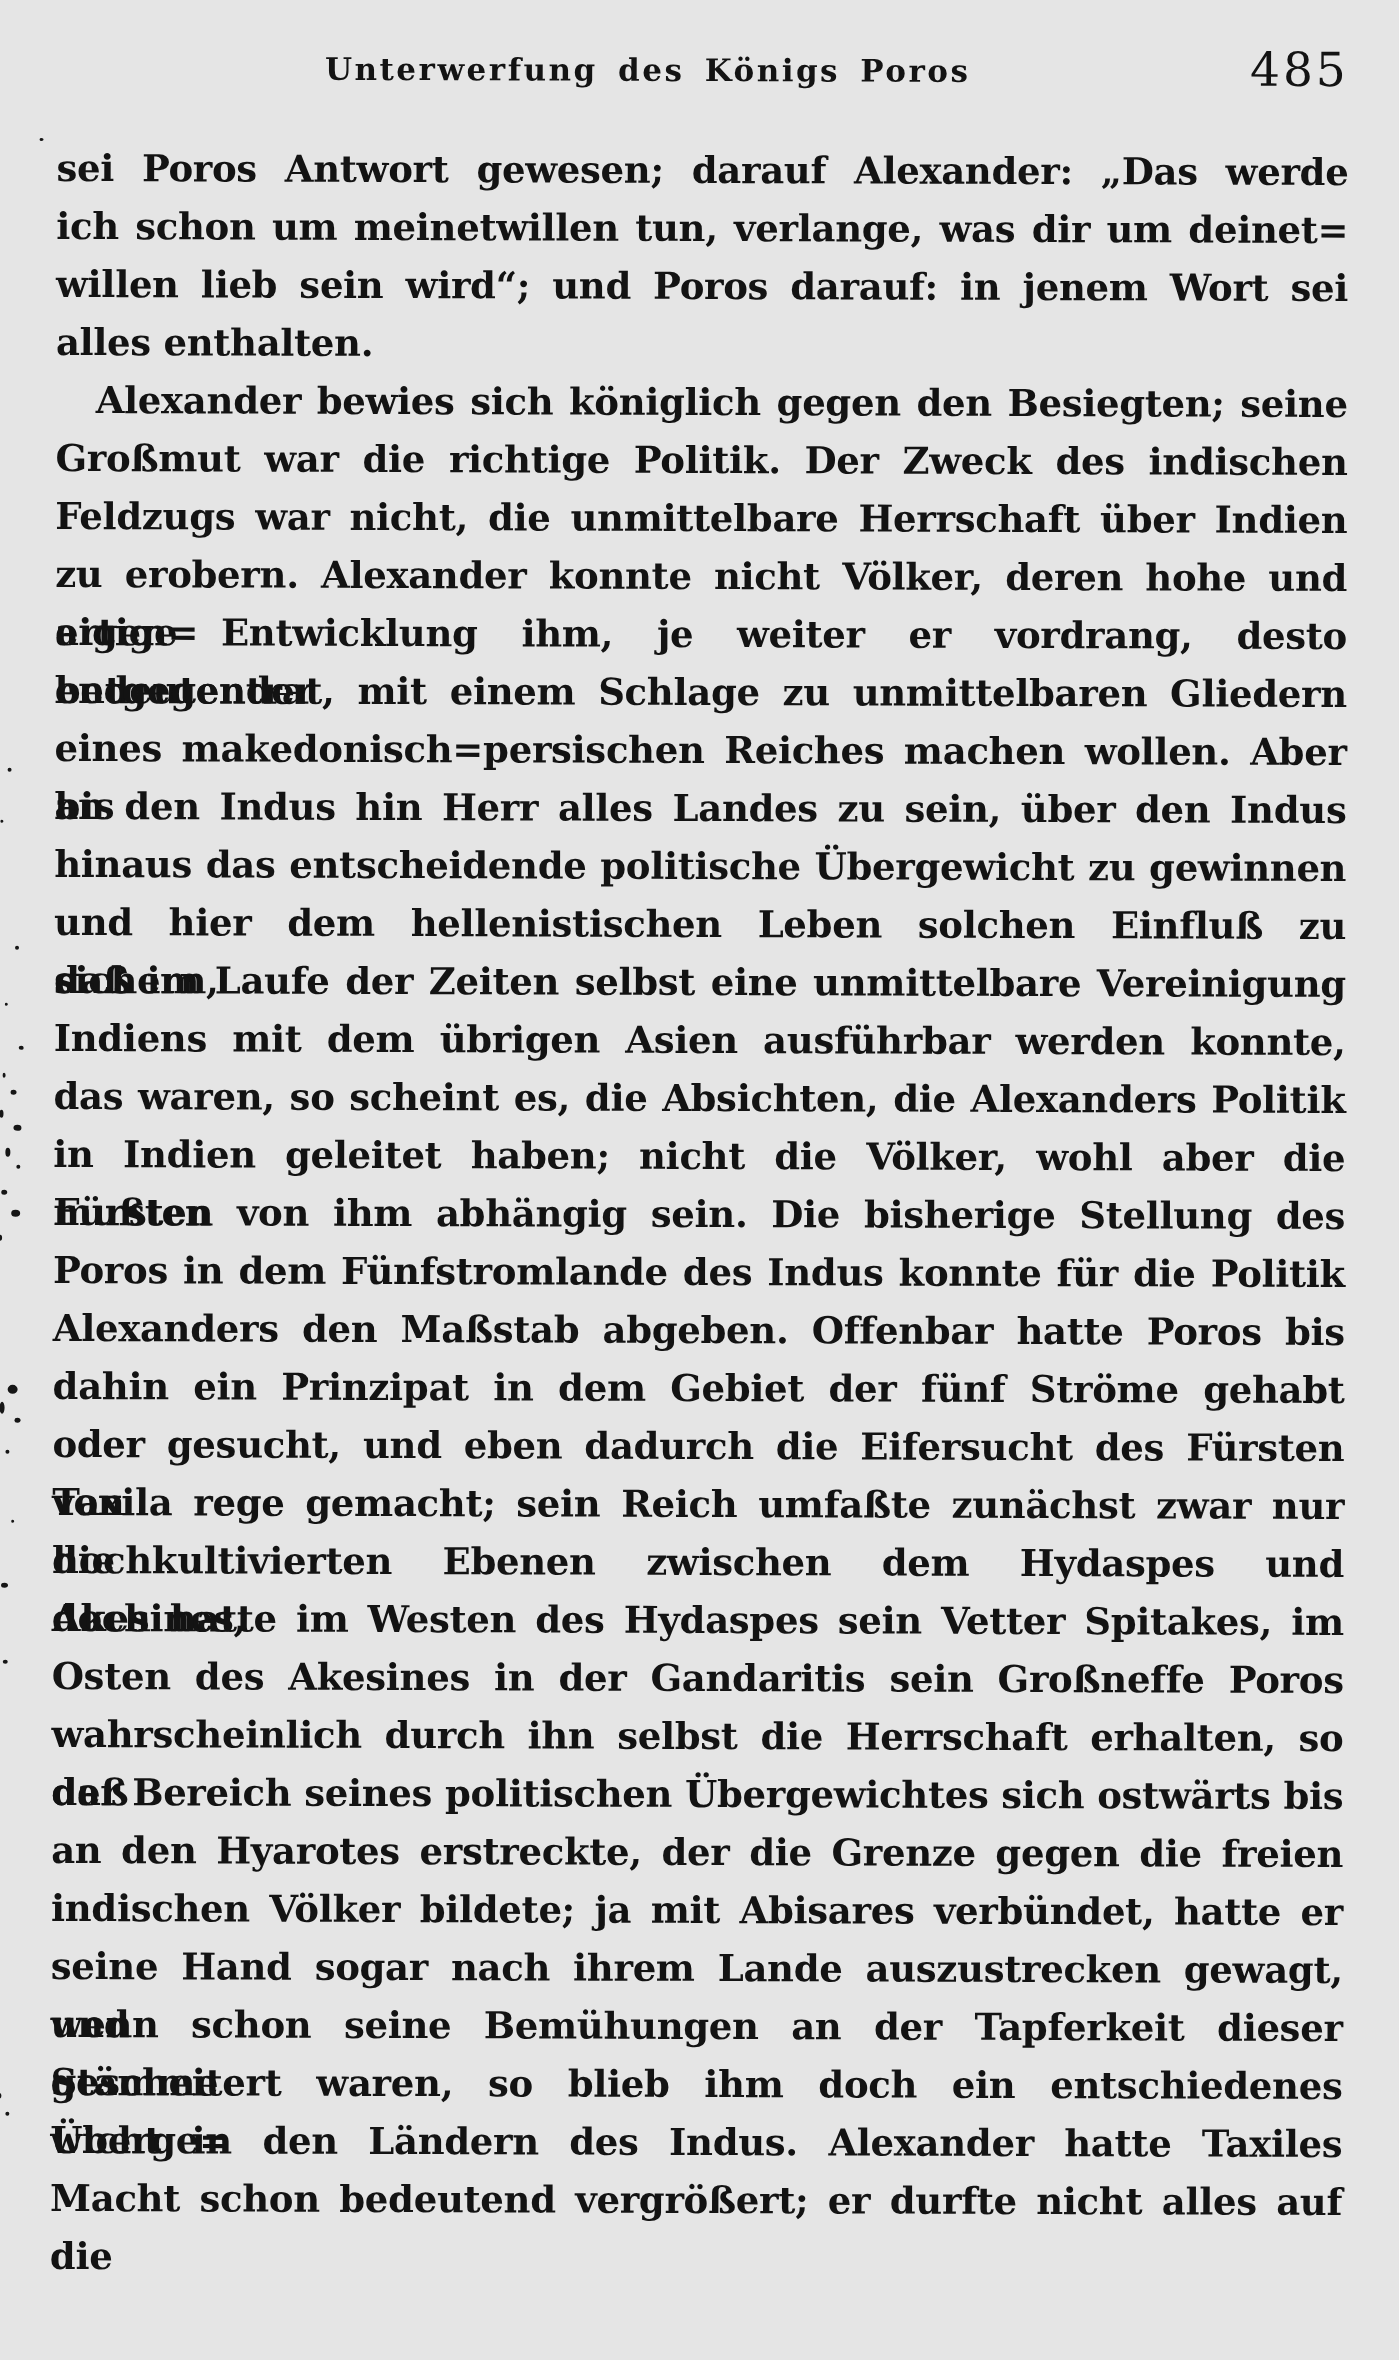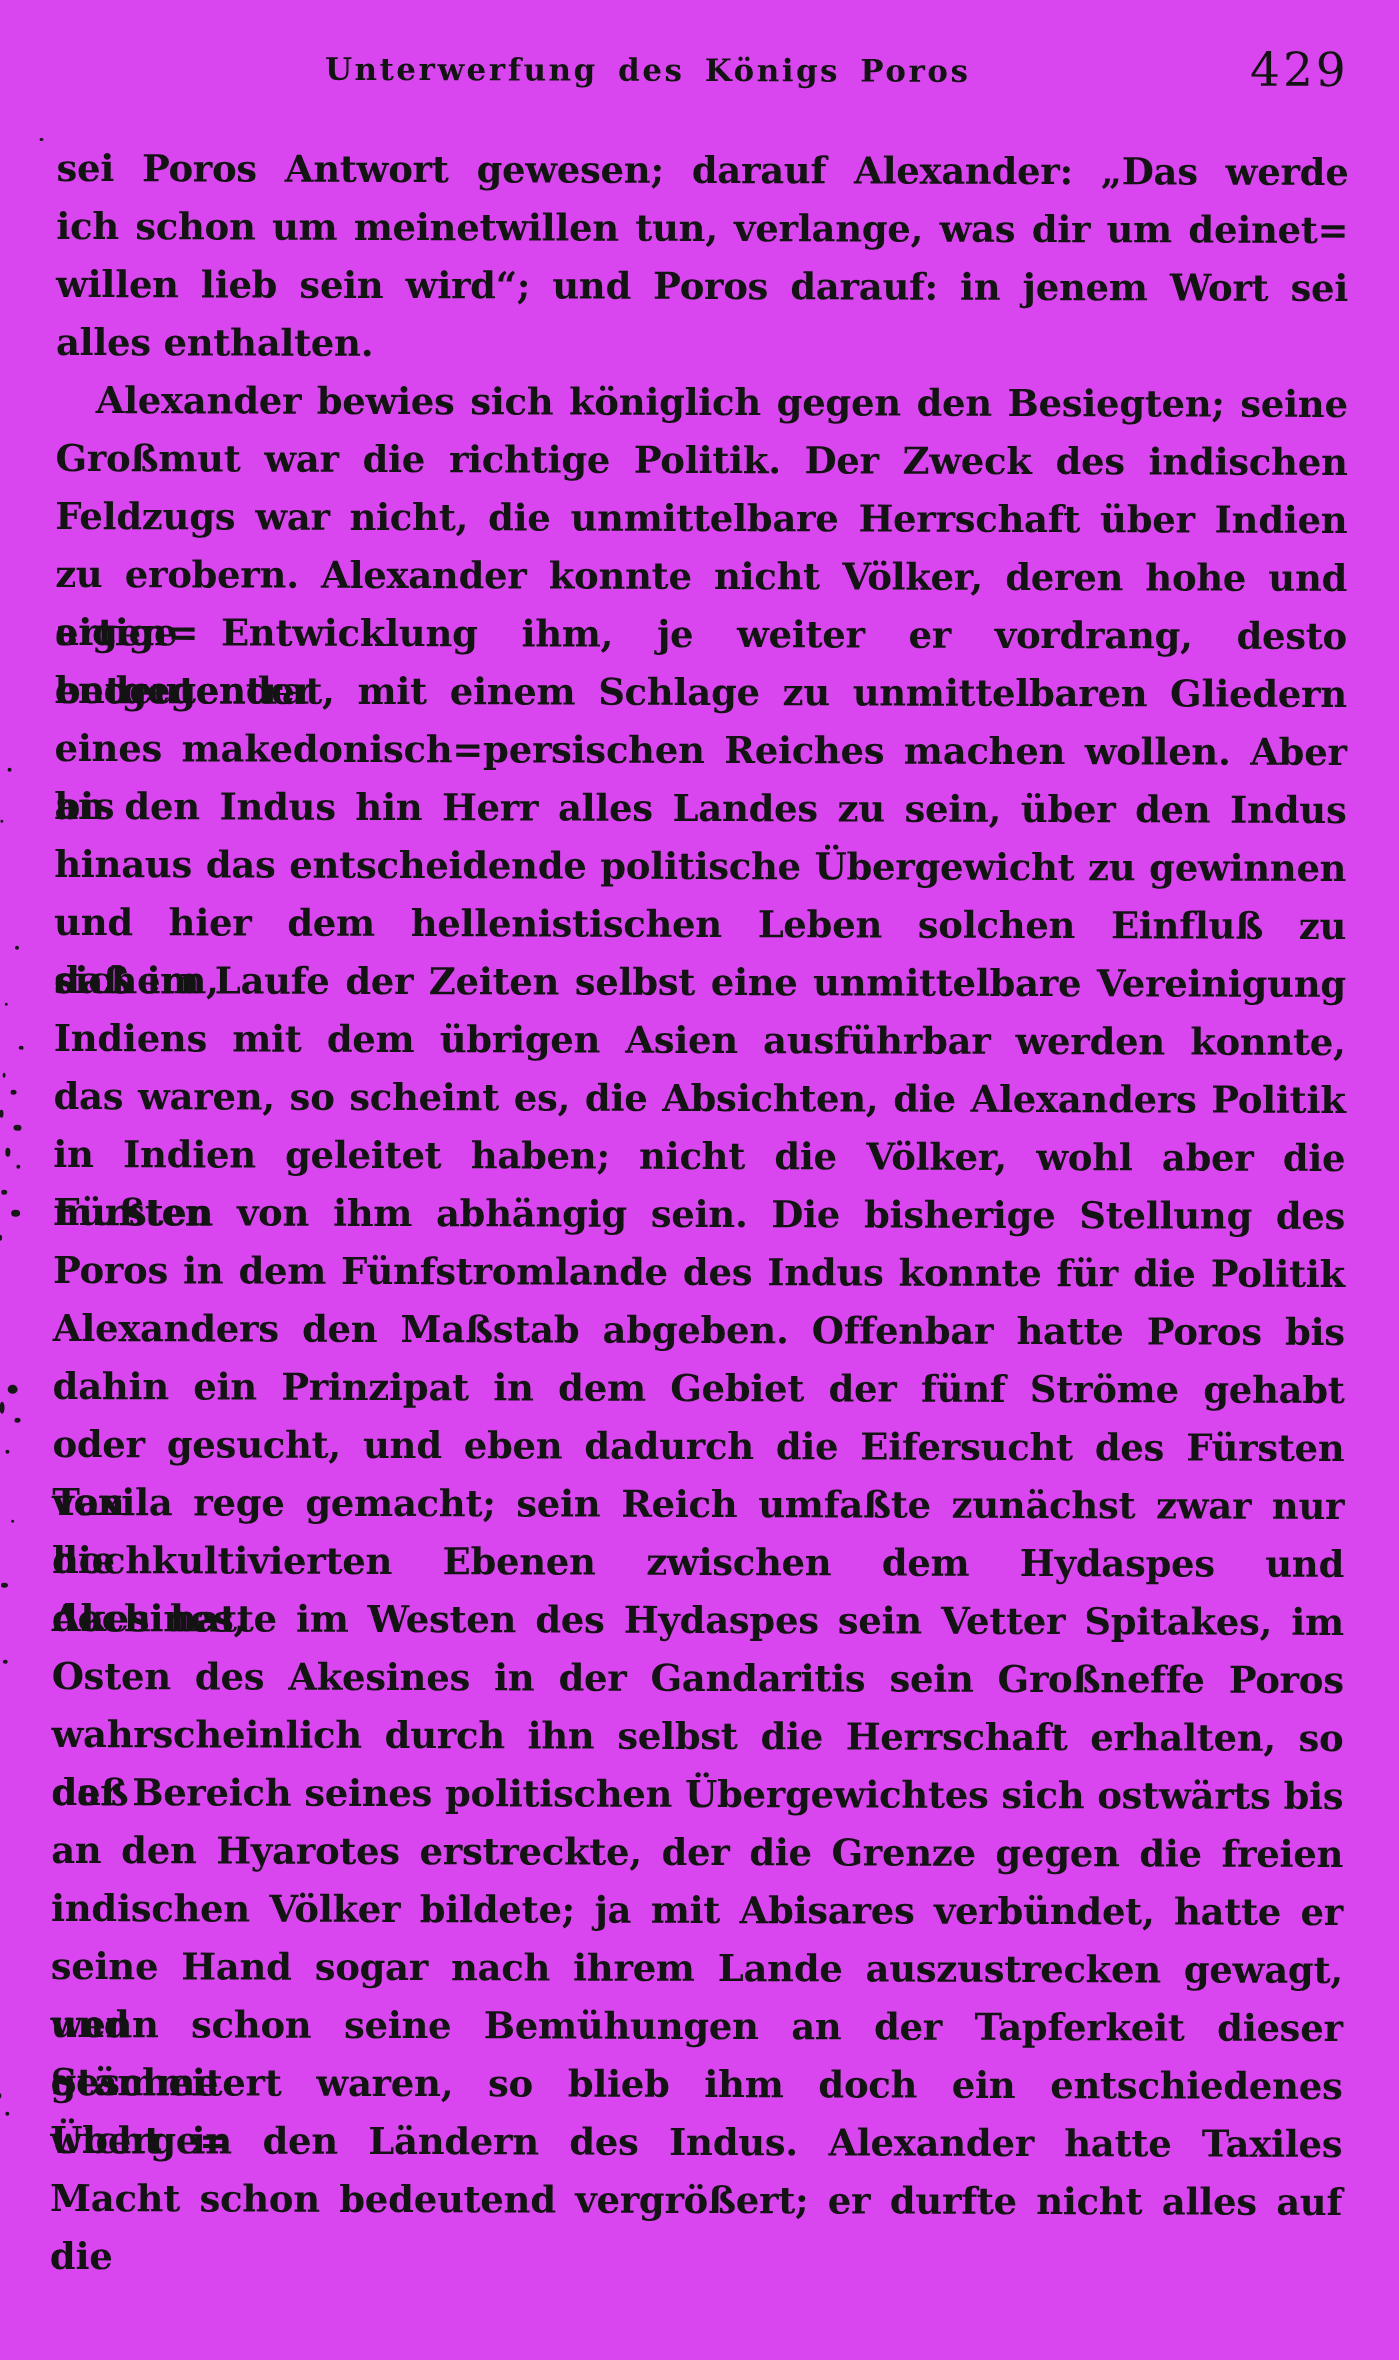--- a/index.html
+++ b/index.html
@@ -1,20 +1,20 @@
 <!DOCTYPE html>
 <html><head>
 <meta charset="utf-8">
 <style>
   html, body { margin: 0; padding: 0; background: #ffffff; }
   .page {
     position: relative;
     width: 1399px;
     height: 2360px;
-    background: #d946ef;
+    background: #e5e5e5;
     overflow: hidden;
     font-family: "DejaVu Serif", serif;
     color: #131313;
   }
   .content {
     position: absolute;
     inset: 0;
     transform: rotate(0.18deg);
     transform-origin: 50% 0;
   }
@@ -71,21 +71,21 @@
   }
 </style>
 </head>
 <body>
 
 <div class="page">
   <div class="content">
 
     <div class="running-head">
       <div class="head-title">Unterwerfung des Königs Poros</div>
-      <div class="page-number">429</div>
+      <div class="page-number">485</div>
     </div>
 
     <div class="text-block">
         <div class="line">sei Poros Antwort gewesen; darauf Alexander: „Das werde</div>
         <div class="line">ich schon um meinetwillen tun, verlange, was dir um deinet=</div>
         <div class="line">willen lieb sein wird“; und Poros darauf: in jenem Wort sei</div>
         <div class="line endline">alles enthalten.</div>
         <div class="line indent">Alexander bewies sich königlich gegen den Besiegten; seine</div>
         <div class="line">Großmut war die richtige Politik. Der Zweck des indischen</div>
         <div class="line">Feldzugs war nicht, die unmittelbare Herrschaft über Indien</div>

